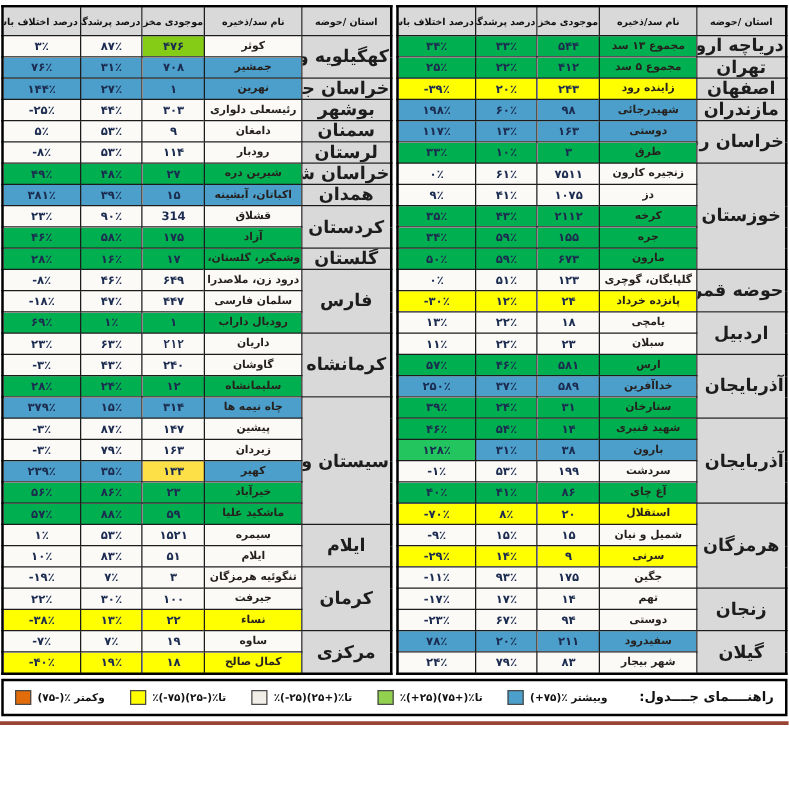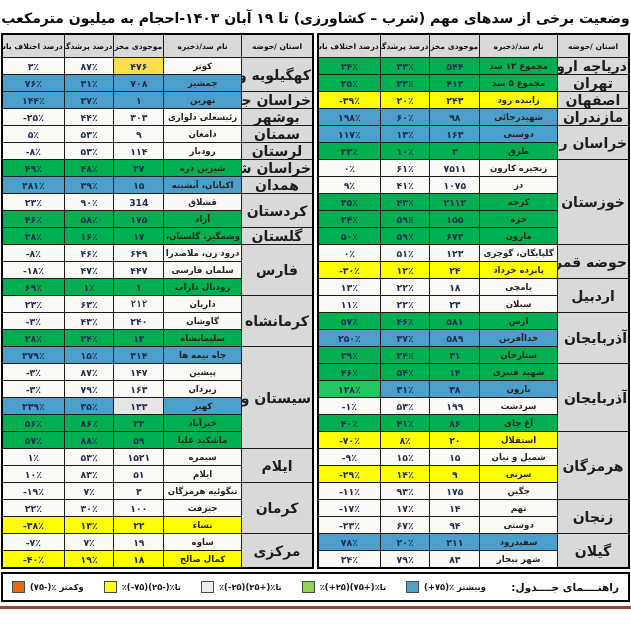--- a/index.html
+++ b/index.html
@@ -37,21 +37,20 @@
   .legend-item{display:flex;direction:rtl;align-items:center;gap:5px;}
   .legend-text{font-size:8.4px;font-weight:bold;color:#111;direction:ltr;unicode-bidi:isolate;}
   .swatch{width:13px;height:12px;border:1px solid #4a4a4a;box-sizing:border-box;}
   .bottom-line{height:3px;margin-top:4px;}
 </style>
 </head>
 <body>
 
 <div class="page">
 
-  <div class="page-title">وضعیت برخی از سدهای مهم (شرب – کشاورزی) تا ۱۹ آبان ۱۴۰۳-احجام به میلیون مترمکعب</div>
 
   <div class="tables-wrap">
 
     <table class="half" id="t-right">
       <colgroup>
         <col style="width:23%">
           <col style="width:25%">
           <col style="width:16%">
           <col style="width:16%">
           <col style="width:20%">
@@ -276,21 +275,21 @@
             <th>نام سد/ذخیره</th>
             <th>موجودی مخزن</th>
             <th>درصد پرشدگی</th>
             <th>درصد اختلاف باسال قبل</th>
           </tr>
         </thead>
       <tbody>
           <tr>
             <td class="prov" rowspan="2">کهگیلویه و بویراحمد</td>
             <td class="nm" style="background: rgb(251, 250, 247);">کوثر</td>
-            <td style="background: #fde047;"><span class="ltrnum">۴۷۶</span></td>
+            <td style="background: #84cc16;"><span class="ltrnum">۴۷۶</span></td>
             <td style="background: rgb(251, 250, 247);"><span class="ltrnum">۸۷٪</span></td>
             <td style="background: rgb(251, 250, 247);"><span class="ltrnum">۳٪</span></td>
           </tr>
           <tr>
             <td class="nm" style="background: rgb(75, 159, 202);">جمشیر</td>
             <td style="background: rgb(75, 159, 202);"><span class="ltrnum">۷۰۸</span></td>
             <td style="background: rgb(75, 159, 202);"><span class="ltrnum">۳۱٪</span></td>
             <td style="background: rgb(75, 159, 202);"><span class="ltrnum">۷۶٪</span></td>
           </tr>
           <tr>
@@ -407,21 +406,21 @@
             <td style="background: rgb(251, 250, 247);"><span class="ltrnum">-۳٪</span></td>
           </tr>
           <tr>
             <td class="nm" style="background: rgb(251, 250, 247);">زیردان</td>
             <td style="background: rgb(251, 250, 247);"><span class="ltrnum">۱۶۳</span></td>
             <td style="background: rgb(251, 250, 247);"><span class="ltrnum">۷۹٪</span></td>
             <td style="background: rgb(251, 250, 247);"><span class="ltrnum">-۳٪</span></td>
           </tr>
           <tr>
             <td class="nm" style="background: rgb(75, 159, 202);">کهیر</td>
-            <td style="background: #e5e5e5;"><span class="ltrnum">۱۳۳</span></td>
+            <td style="background: #fde047;"><span class="ltrnum">۱۳۳</span></td>
             <td style="background: rgb(75, 159, 202);"><span class="ltrnum">۳۵٪</span></td>
             <td style="background: rgb(75, 159, 202);"><span class="ltrnum">۲۳۹٪</span></td>
           </tr>
           <tr>
             <td class="nm" style="background: rgb(0, 176, 80);">خیرآباد</td>
             <td style="background: rgb(0, 176, 80);"><span class="ltrnum">۲۳</span></td>
             <td style="background: rgb(0, 176, 80);"><span class="ltrnum">۸۶٪</span></td>
             <td style="background: rgb(0, 176, 80);"><span class="ltrnum">۵۶٪</span></td>
           </tr>
           <tr>

